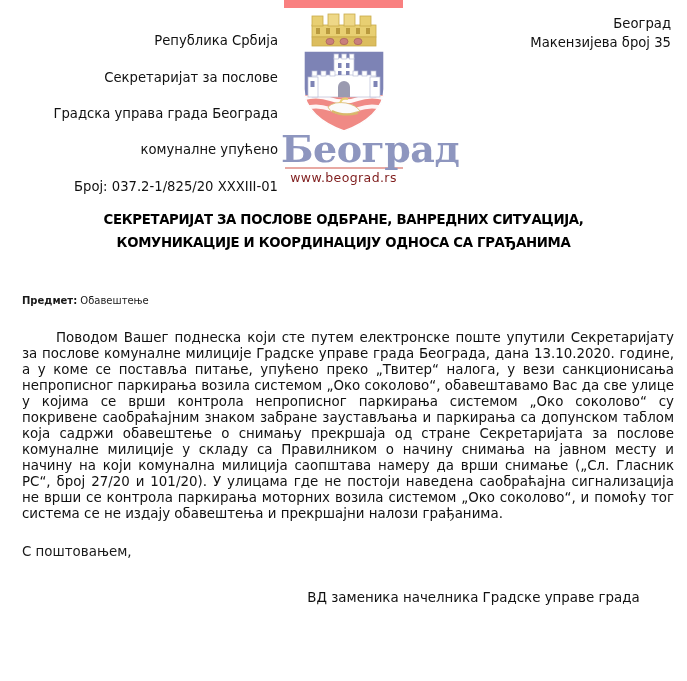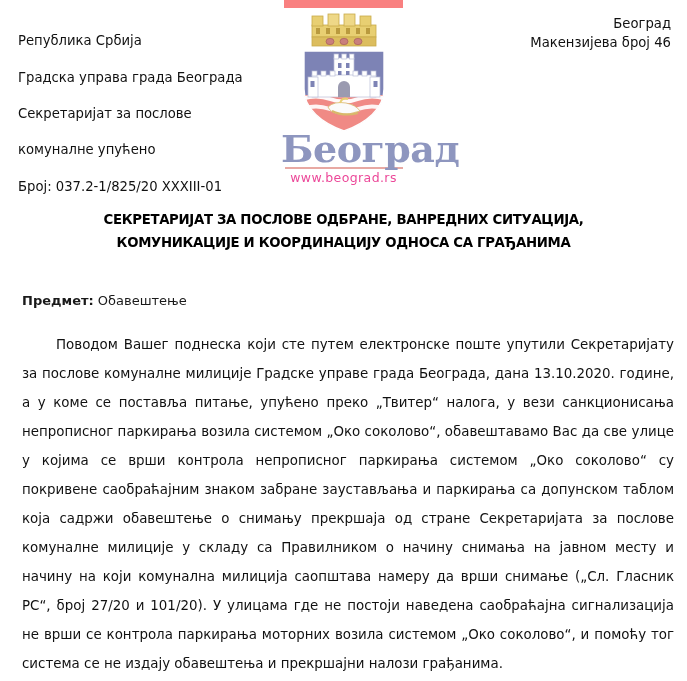--- a/index.html
+++ b/index.html
@@ -26,21 +26,21 @@
   .header-left {
     position: absolute;
     left: 18px;
     top: 14px;
     width: 260px;
     font-size: 13.2px;
     line-height: 18.2px;
     color: #111;
     white-space: pre-line;
   }
-  .header-left div { white-space: nowrap; }
+  .header-left div { white-space: nowrap; text-align: right; }
 
   .header-right {
     position: absolute;
     right: 16px;
     top: 14px;
     width: 300px;
     text-align: right;
     font-size: 13.2px;
     line-height: 19px;
     color: #111;
@@ -78,50 +78,50 @@
   }
   .wordmark-rule {
     width: 118px;
     height: 2px;
     background: #e8a9a3;
     margin: -2px auto 1px auto;
   }
   .site {
     font-size: 12.5px;
     letter-spacing: 0.4px;
-    color: #ec4899;
+    color: #7f1d1d;
     font-family: "DejaVu Sans", "Liberation Sans", sans-serif;
   }
 
   
   .doc-title {
     margin: 8px 40px 0 40px;
     text-align: center;
     font-size: 14.3px;
     font-weight: 700;
     line-height: 23px;
     letter-spacing: -0.35px;
     transform: scaleX(0.93);
     transform-origin: center top;
     color: #000;
   }
 
   
   .subject {
     margin: 38px 0 0 22px;
-    font-size: 13px;
+    font-size: 10px;
     line-height: 18px;
   }
   .subject .lbl { font-weight: 700; }
 
   
   .body-text {
     margin: 20px 13px 0 22px;
     font-size: 13.4px;
-    line-height: 29px;
+    line-height: 16px;
     text-align: justify;
     text-indent: 34px;
     color: #111;
     hyphens: none;
   }
 
   
   .closing {
     margin: 20px 0 2px 22px;
     font-size: 13.4px;
@@ -140,22 +140,22 @@
   }
   .signature div { white-space: nowrap; }
 </style>
 </head>
 <body>
 
 <div class="header">
 
   <div class="header-left">
     <div>Република Србија</div>
+    <div>Секретаријат за послове</div>
     <div>Градска управа града Београда</div>
-    <div>Секретаријат за послове</div>
     <div>комуналне упућено</div>
     <div>Број: 037.2-1/825/20 XXXIII-01</div>
   </div>
 
   <div class="logo-block">
     <div class="red-bar"></div>
 
     <svg class="crest" width="100" height="122" viewBox="0 0 100 122" aria-label="Coat of arms of Belgrade">
 
       <g>
@@ -234,21 +234,21 @@
       <path d="M10,40 L90,40 L90,78 C90,98 72,112 50,120 C28,112 10,98 10,78 Z" fill="none" stroke="#ffffff" stroke-width="1.4"></path>
     </svg>
 
     <div class="wordmark">Београд</div>
     <div class="wordmark-rule"></div>
     <div class="site">www.beograd.rs</div>
   </div>
 
   <div class="header-right">
     <div>Београд</div>
-    <div>Макензијева број 46</div>
+    <div>Макензијева број 35</div>
   </div>
 
 </div>
 
 <div class="doc-title">СЕКРЕТАРИЈАТ ЗА ПОСЛОВЕ ОДБРАНЕ, ВАНРЕДНИХ СИТУАЦИЈА, КОМУНИКАЦИЈЕ И КООРДИНАЦИЈУ ОДНОСА СА ГРАЂАНИМА</div>
 
 <div class="subject">
   <span class="lbl">Предмет:</span>
   <span>Обавештење</span>
 </div>

